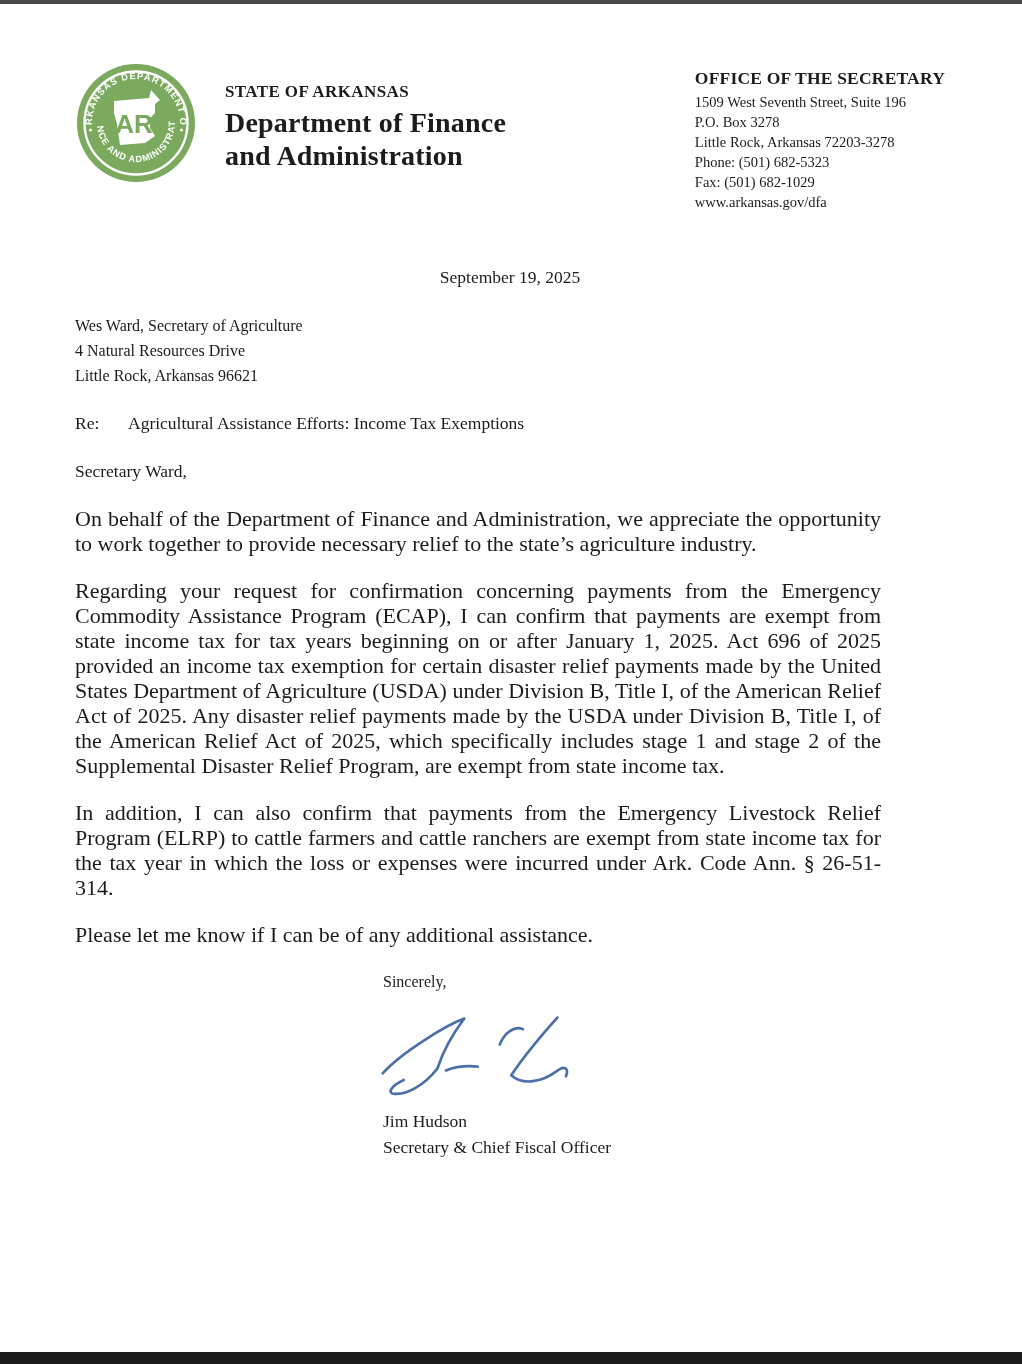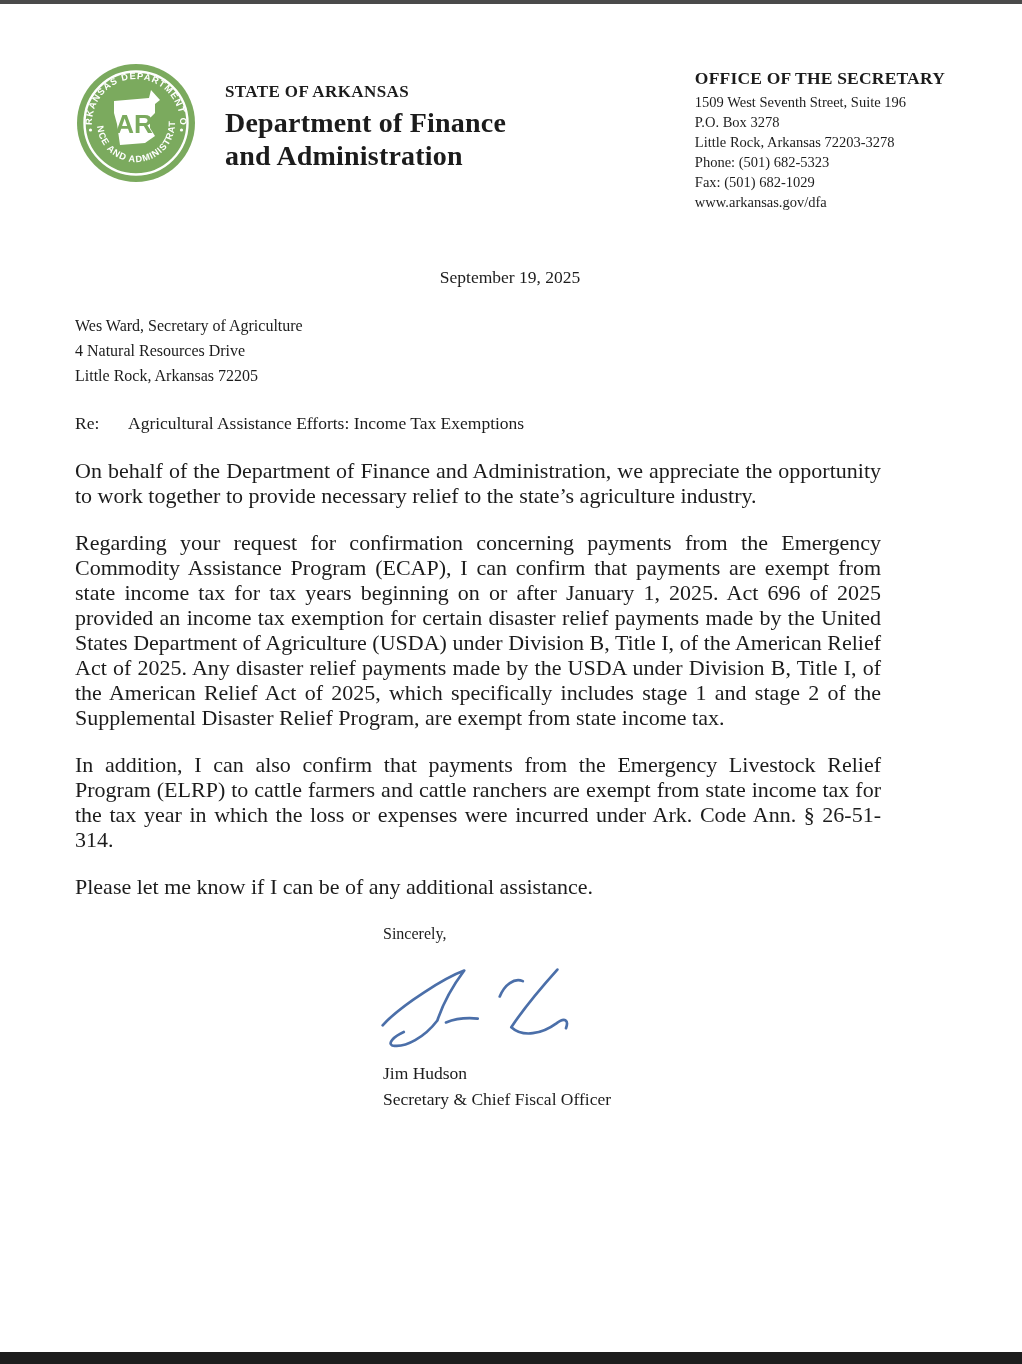--- a/index.html
+++ b/index.html
@@ -134,27 +134,28 @@
       <div class="office-line">Fax: (501) 682-1029</div>
       <div class="office-line">www.arkansas.gov/dfa</div>
     </div>
   </div>
 
   <div class="date-line">September 19, 2025</div>
 
   <div class="recipient-block">
     <div class="recipient-line">Wes Ward, Secretary of Agriculture</div>
     <div class="recipient-line">4 Natural Resources Drive</div>
-    <div class="recipient-line">Little Rock, Arkansas 72205</div>
+    <div class="recipient-line">Little Rock, Arkansas 96621</div>
   </div>
 
   <div class="re-line">
     <span class="re-label">Re:</span><span>Agricultural Assistance Efforts: Income Tax Exemptions</span>
   </div>
 
+  <div class="salutation">Secretary Ward,</div>
 
   <p class="body-para">On behalf of the Department of Finance and Administration, we appreciate the opportunity to work together to provide necessary relief to the state’s agriculture industry.</p>
   <p class="body-para">Regarding your request for confirmation concerning payments from the Emergency Commodity Assistance Program (ECAP), I can confirm that payments are exempt from state income tax for tax years beginning on or after January 1, 2025. Act 696 of 2025 provided an income tax exemption for certain disaster relief payments made by the United States Department of Agriculture (USDA) under Division B, Title I, of the American Relief Act of 2025. Any disaster relief payments made by the USDA under Division B, Title I, of the American Relief Act of 2025, which specifically includes stage 1 and stage 2 of the Supplemental Disaster Relief Program, are exempt from state income tax.</p>
   <p class="body-para">In addition, I can also confirm that payments from the Emergency Livestock Relief Program (ELRP) to cattle farmers and cattle ranchers are exempt from state income tax for the tax year in which the loss or expenses were incurred under Ark. Code Ann. § 26-51-314.</p>
   <p class="body-para short">Please let me know if I can be of any additional assistance.</p>
 
   <div class="closing-block">
     <div class="closing-word">Sincerely,</div>
 
     <svg class="signature-svg" viewBox="0 0 210 100" aria-hidden="true">

